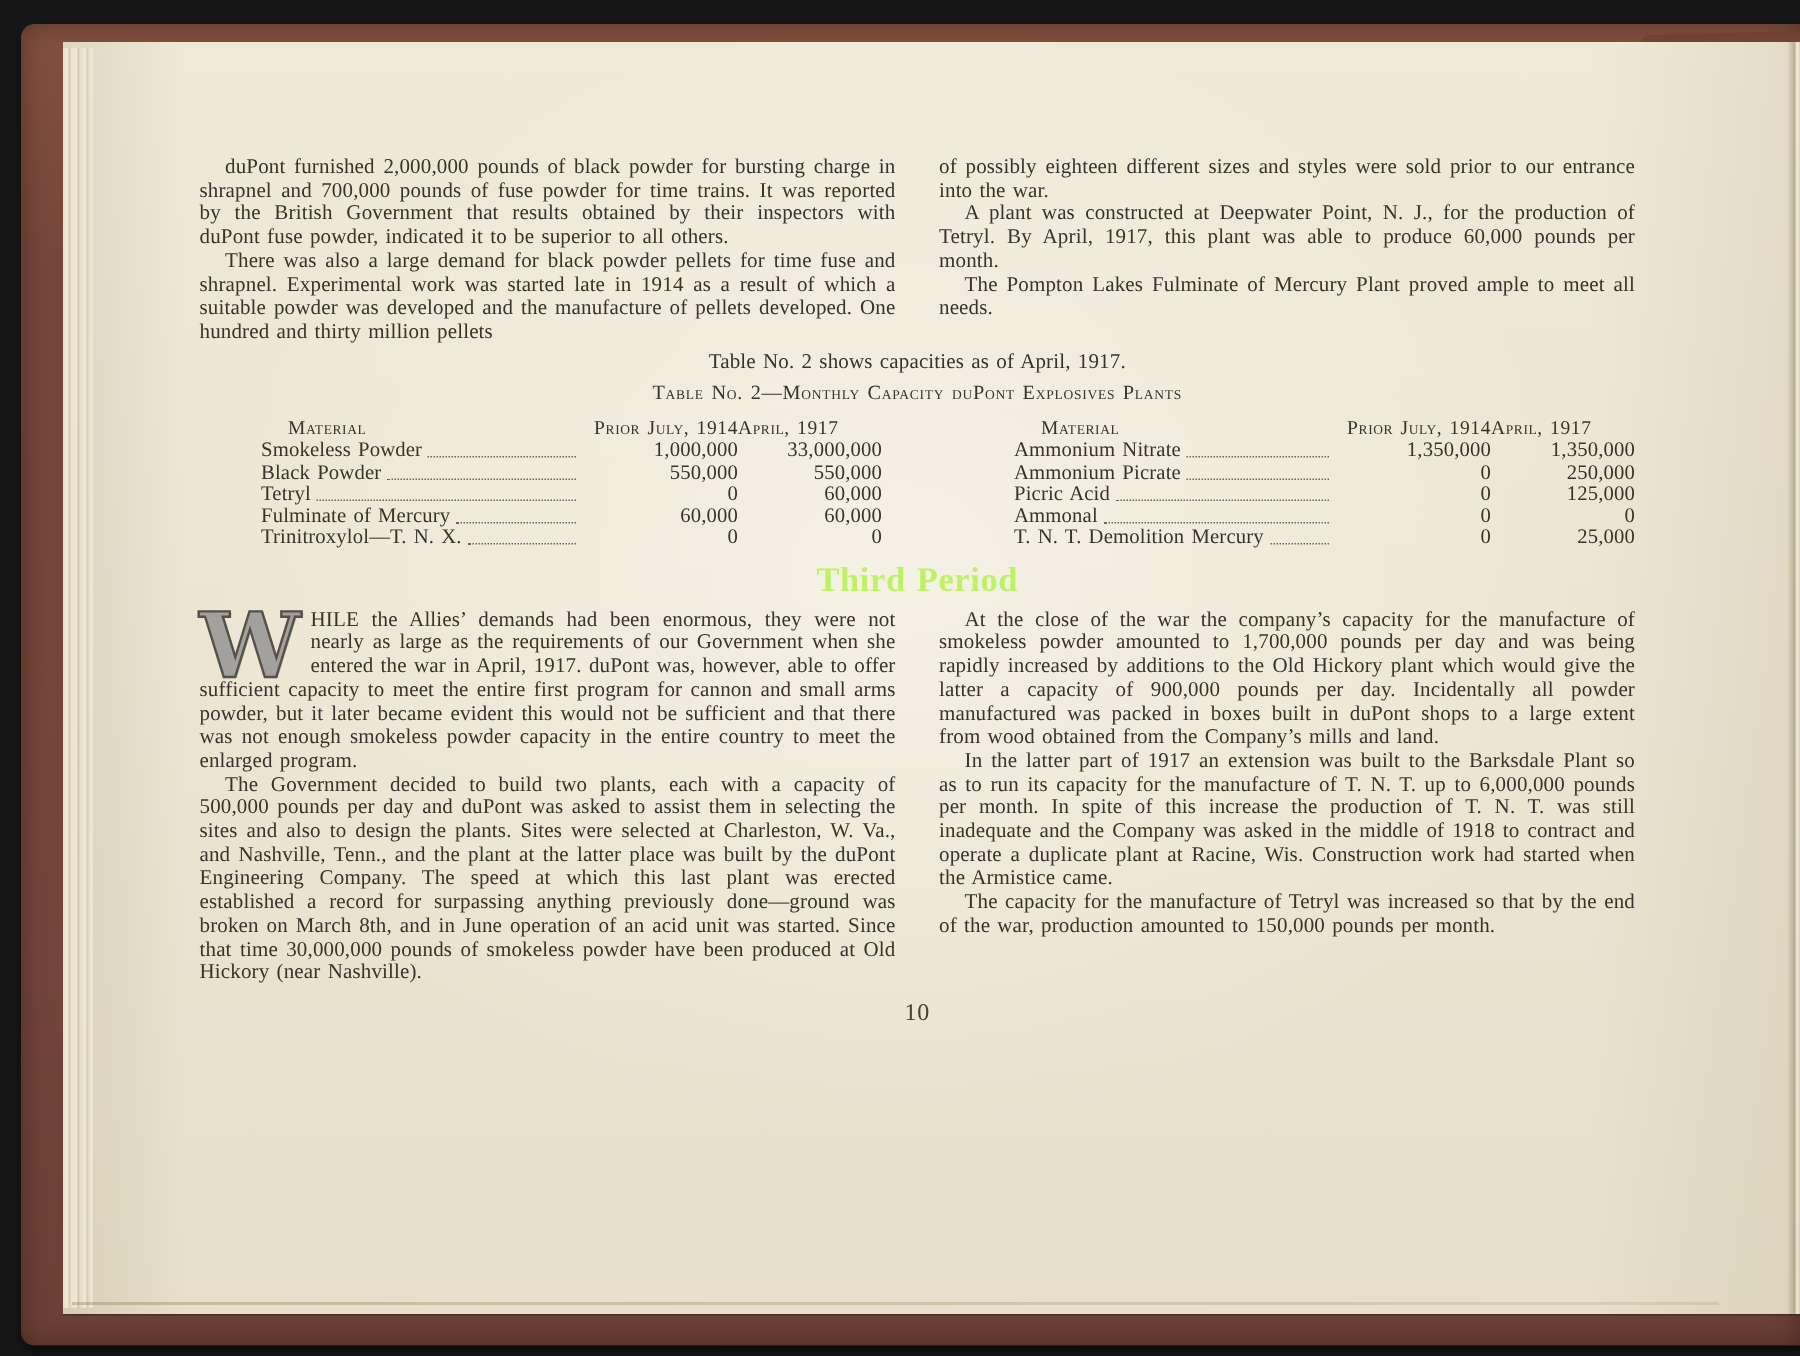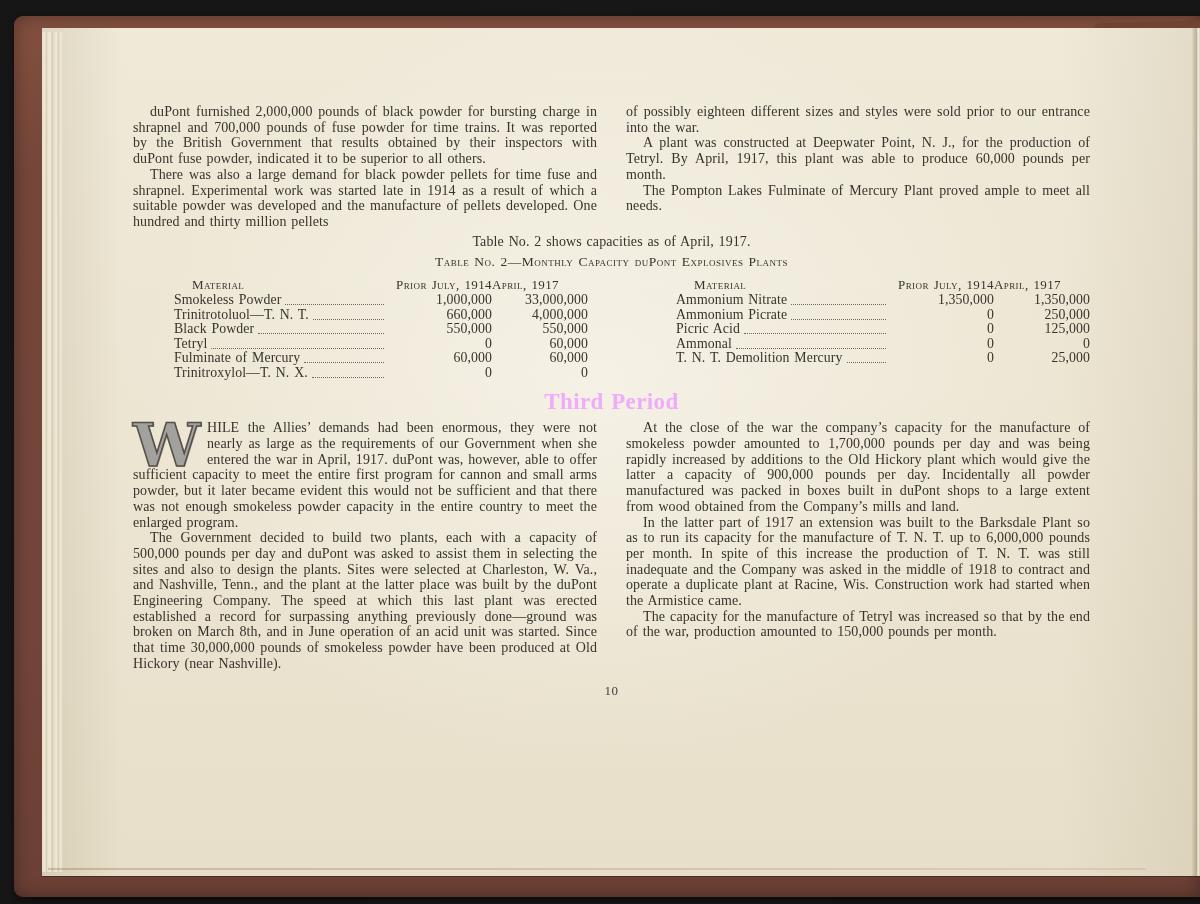--- a/index.html
+++ b/index.html
@@ -71,32 +71,32 @@
   .htable .thead .h-mat{flex:1;padding-left:18px;}
   .htable .thead .h-v1{width:112px;text-align:right;}
   .htable .thead .h-v2{width:96px;}
   .trow{display:flex;line-height:14.6px;font-size:13.8px;}
   .trow .mat{white-space:nowrap;}
   .trow .leader{flex:1;margin:0 14px 0 4px;border-bottom:1.4px dotted #6d665b;height:11px;min-width:10px;}
   .trow .v1{width:94px;text-align:right;}
   .trow .v2{width:96px;text-align:right;}
   .section-heading{
     text-align:center;font-size:23px;font-weight:bold;letter-spacing:.4px;
-    margin:13px 0 11px 0;color:#f0abfc;
+    margin:13px 0 11px 0;color:#bef264;
   }
   .dropcap{
     float:left;width:74px;height:47px;
     font-size:60px;line-height:50px;font-weight:bold;
     color:#a2a19d;
     -webkit-text-stroke:1.6px #55514a;
     text-shadow:1px 1px 0 rgba(70,65,58,.35);
     font-family:"DejaVu Serif","Liberation Serif",serif;
   }
   .page-number{
-    text-align:center;font-size:13px;margin-top:11px;letter-spacing:.5px;
+    text-align:center;font-size:16px;margin-top:11px;letter-spacing:.5px;
     color:#45403a;
   }
 </style>
 </head>
 <body>
 
 <div class="cover">
   <div class="cover-corner"></div>
 </div>
 
@@ -132,26 +132,20 @@
         <span class="h-v1">Prior July, 1914</span>
         <span class="h-v2">April, 1917</span>
       </div>
       <div class="trow">
         <span class="mat">Smokeless Powder</span>
           <span class="leader"></span>
           <span class="v1">1,000,000</span>
           <span class="v2">33,000,000</span>
       </div>
       <div class="trow">
-        <span class="mat">Trinitrotoluol—T. N. T.</span>
-          <span class="leader"></span>
-          <span class="v1">660,000</span>
-          <span class="v2">4,000,000</span>
-      </div>
-      <div class="trow">
         <span class="mat">Black Powder</span>
           <span class="leader"></span>
           <span class="v1">550,000</span>
           <span class="v2">550,000</span>
       </div>
       <div class="trow">
         <span class="mat">Tetryl</span>
           <span class="leader"></span>
           <span class="v1">0</span>
           <span class="v2">60,000</span>

